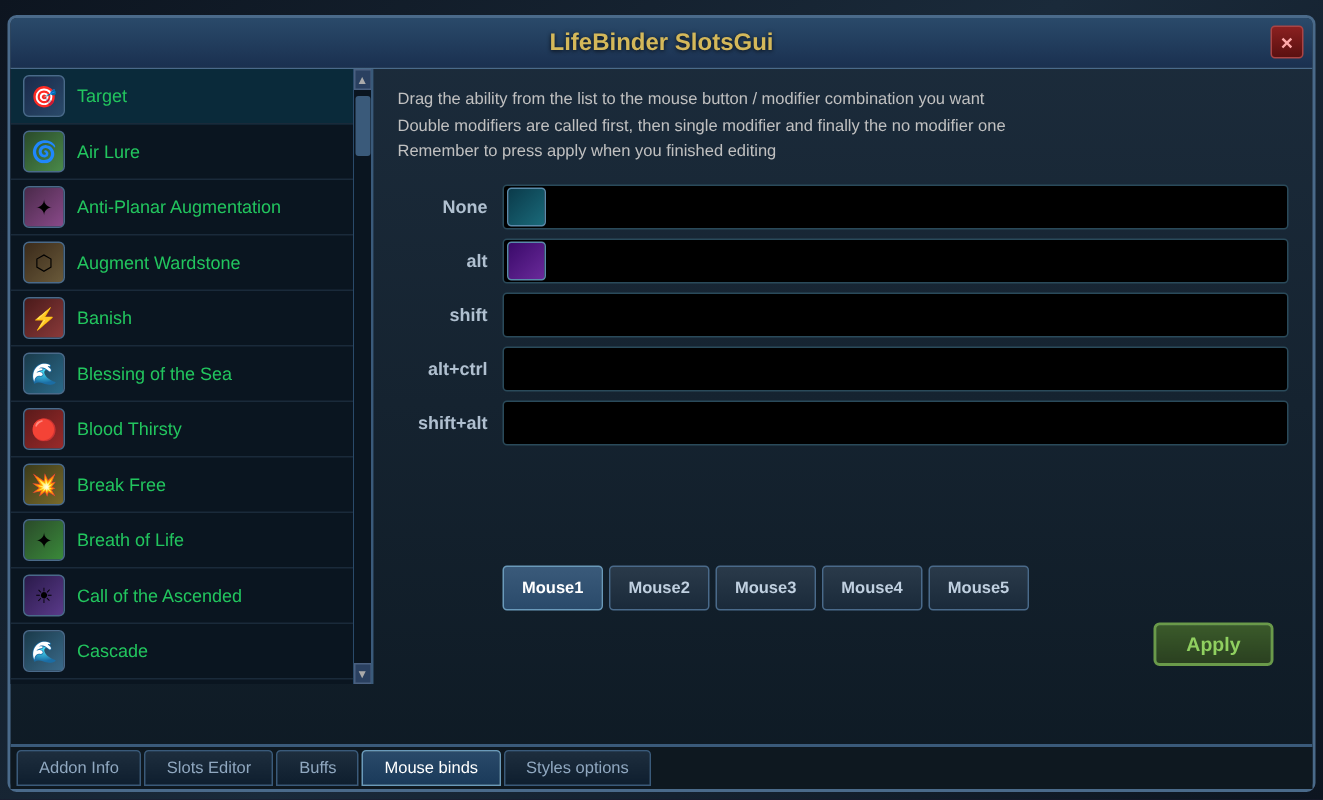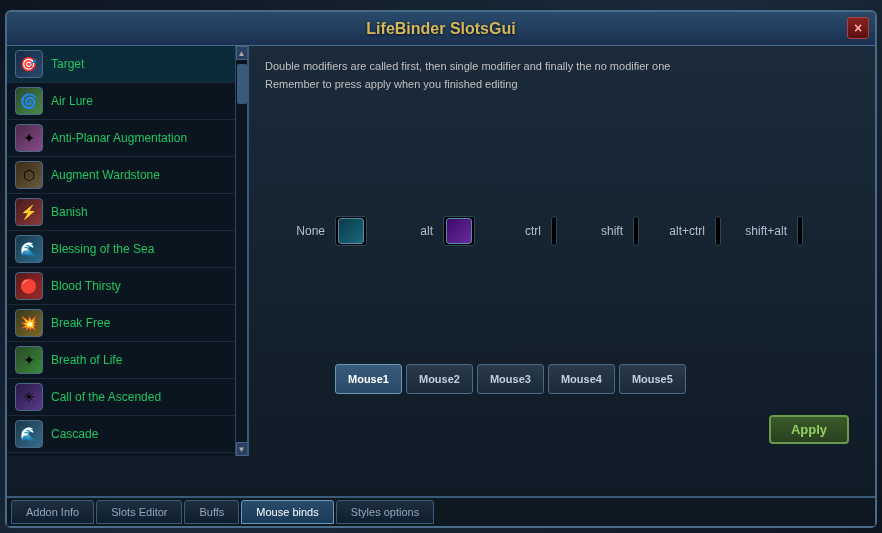--- a/index.html
+++ b/index.html
@@ -172,22 +172,23 @@
       color: #c0c0c0;
       font-size: 11px;
       line-height: 1.6;
       margin-bottom: 12px;
     }
 
     
     .modifier-rows {
       flex: 1;
       display: flex;
-      flex-direction: row;
+      flex-direction: column;
       gap: 6px;
+      font-weight: bold;
     }
 
     .modifier-row {
       display: flex;
       align-items: center;
       gap: 10px;
     }
 
     .modifier-label {
       color: #b0c0d0;
@@ -242,21 +243,21 @@
       background: linear-gradient(180deg, #3a5a7a 0%, #2a4a6a 100%);
       border-color: #6a9aba;
       color: #ffffff;
     }
 
     
     .apply-area {
       display: flex;
       justify-content: flex-end;
       padding-right: 10px;
-      margin-top: 15px;
+      margin-top: 2px;
       align-items: center;
     }
 
     .apply-btn {
       padding: 5px 20px;
       background: linear-gradient(180deg, #3a5a2a 0%, #2a4020 100%);
       border: 2px solid #6a9a4a;
       border-radius: 4px;
       color: #90d060;
       font-size: 13px;
@@ -380,41 +381,38 @@
       <div class="scrollbar-track">
         <div class="scroll-arrow">▲</div>
         <div class="scroll-thumb"></div>
         <div class="scroll-arrow" style="position:absolute;bottom:0;">▼</div>
       </div>
     </div>
 
     <div class="right-panel">
 
       <div class="instructions">
+        <div>Drag the ability from the list to the mouse button / modifier combination you want</div>
         <div>Double modifiers are called first, then single modifier and finally the no modifier one</div>
         <div>Remember to press apply when you finished editing</div>
       </div>
 
       <div class="modifier-rows" id="modifier-rows-container">
 
       <div class="modifier-row">
             <span class="modifier-label">None</span>
             <div class="slot-container">
               <div class="slot-icon slot-teal"></div>
             </div>
           </div>
           <div class="modifier-row">
             <span class="modifier-label">alt</span>
             <div class="slot-container">
               <div class="slot-icon slot-purple"></div>
             </div>
-          </div>
-          <div class="modifier-row">
-            <span class="modifier-label">ctrl</span>
-            <div class="slot-container"></div>
           </div>
           <div class="modifier-row">
             <span class="modifier-label">shift</span>
             <div class="slot-container"></div>
           </div>
           <div class="modifier-row">
             <span class="modifier-label">alt+ctrl</span>
             <div class="slot-container"></div>
           </div>
           <div class="modifier-row">

